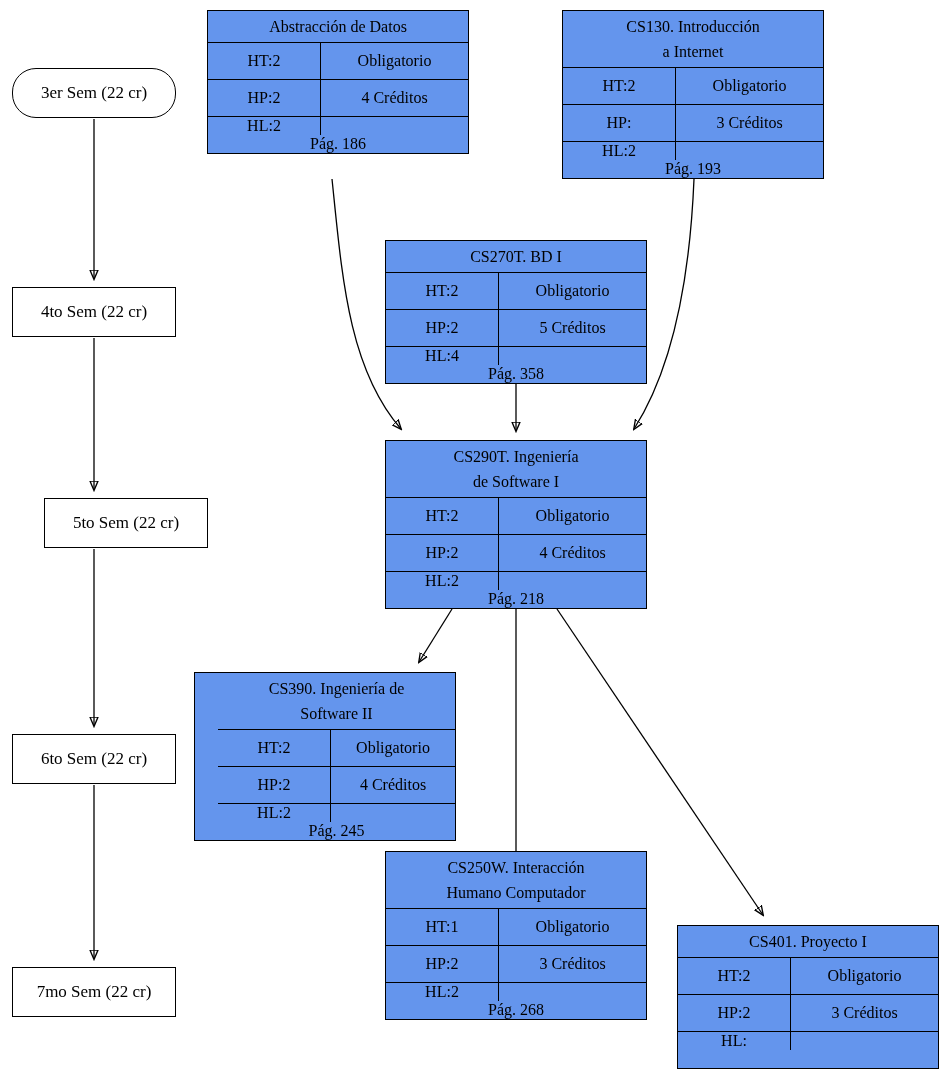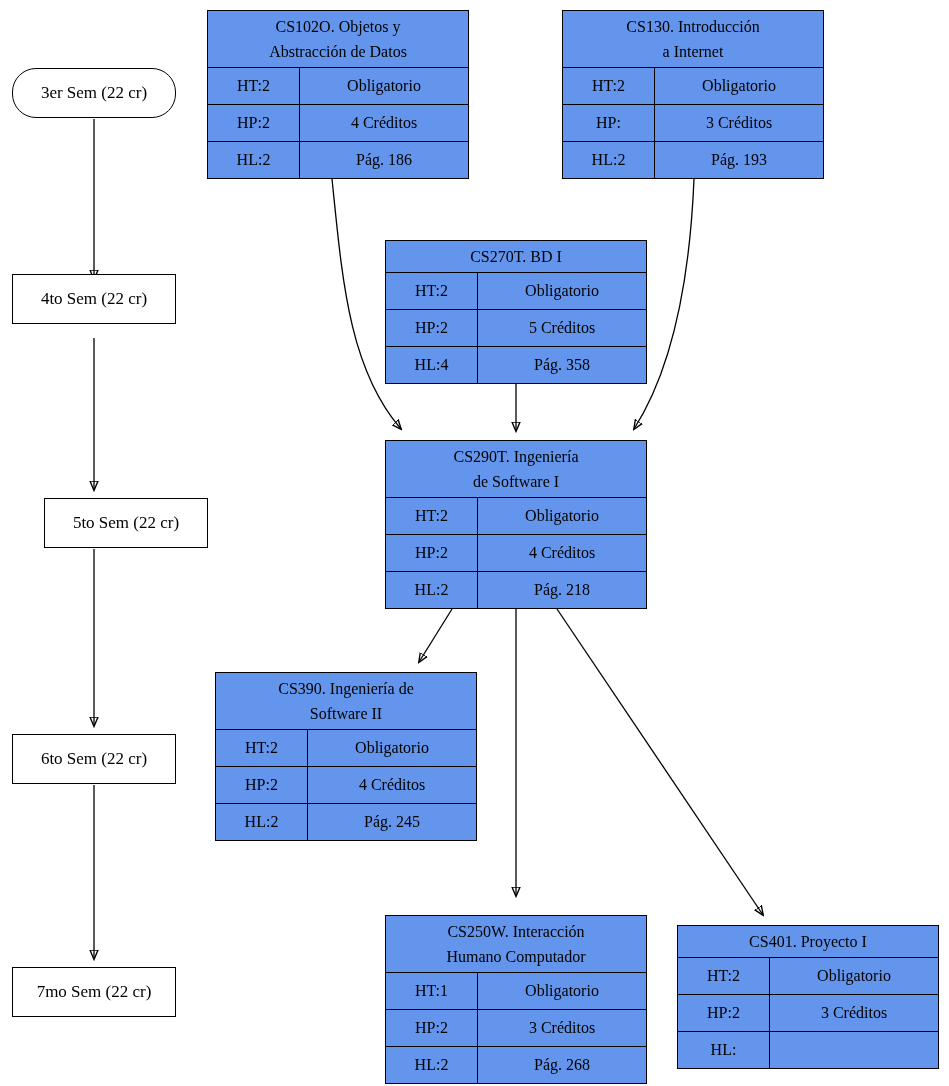--- a/index.html
+++ b/index.html
@@ -18,21 +18,21 @@
     width: 164px;
     height: 50px;
     border: 1px solid #000000;
     background: #ffffff;
     display: flex;
     align-items: center;
     justify-content: center;
     font-size: 17px;
   }
   .pos-sem1 { left: 12px;  top: 68px; border-radius: 24px;  }
-  .pos-sem2 { left: 12px;  top: 274px; }
+  .pos-sem2 { left: 12px;  top: 287px; }
   .pos-sem3 { left: 12px;  top: 498px; margin-left: 32px; }
   .pos-sem4 { left: 12px;  top: 734px; }
   .pos-sem5 { left: 12px;  top: 967px; justify-content: center; }
 
   
   .card {
     position: absolute;
     box-sizing: border-box;
     width: 262px;
     border: 1px solid #000000;
@@ -43,41 +43,41 @@
     text-align: center;
     padding: 3px 0;
     border-bottom: 1px solid #000000;
     line-height: 25px;
   }
   .card-row {
     display: flex;
     height: 36px;
     border-bottom: 1px solid #000000;
   }
-  .card-row:last-child { border-bottom: none; }
+  .card-row:last-child { border-bottom: none; flex-direction: column; }
   .cell-left {
     box-sizing: border-box;
-    width: 92px;
+    width: 113px;
     border-right: 1px solid #000000;
     display: flex;
     align-items: center;
     justify-content: center;
   }
   .cell-right {
     flex: 1;
     display: flex;
     align-items: center;
     justify-content: center;
   }
   .pos-cs102o { left: 207px; top: 10px;  }
   .pos-cs130  { left: 562px; top: 10px;  }
   .pos-cs270t { left: 385px; top: 240px; }
   .pos-cs290t { left: 385px; top: 440px; }
-  .pos-cs390  { left: 215px; top: 672px; }
-  .pos-cs250w { left: 385px; top: 915px; }
+  .pos-cs390  { left: 194px; top: 672px; padding-left: 23px; }
+  .pos-cs250w { left: 385px; top: 851px; }
   .pos-cs401  { left: 677px; top: 925px; }
 
   
   svg.edges {
     position: absolute;
     left: 0; top: 0;
     width: 949px;
     height: 1086px;
     pointer-events: none;
   }
@@ -123,21 +123,20 @@
   </div>
   <div class="sem-box pos-sem4">
     <span>6to Sem (22 cr)</span>
   </div>
   <div class="sem-box pos-sem5">
     <span>7mo Sem (22 cr)</span>
   </div>
 
   <div class="card pos-cs102o">
     <div class="card-title">
-      <div>CS102O. Objetos y</div>
       <div>Abstracción de Datos</div>
     </div>
     <div class="card-row">
       <div class="cell-left">HT:2</div>
       <div class="cell-right">Obligatorio</div>
     </div>
     <div class="card-row">
       <div class="cell-left">HP:2</div>
       <div class="cell-right">4 Créditos</div>
     </div>

